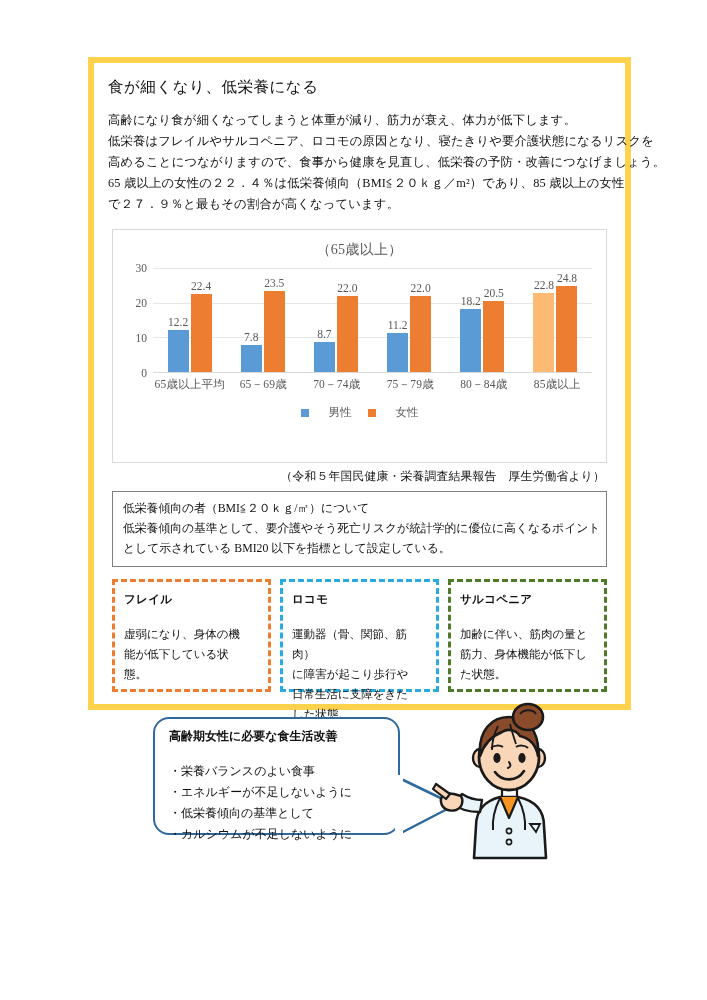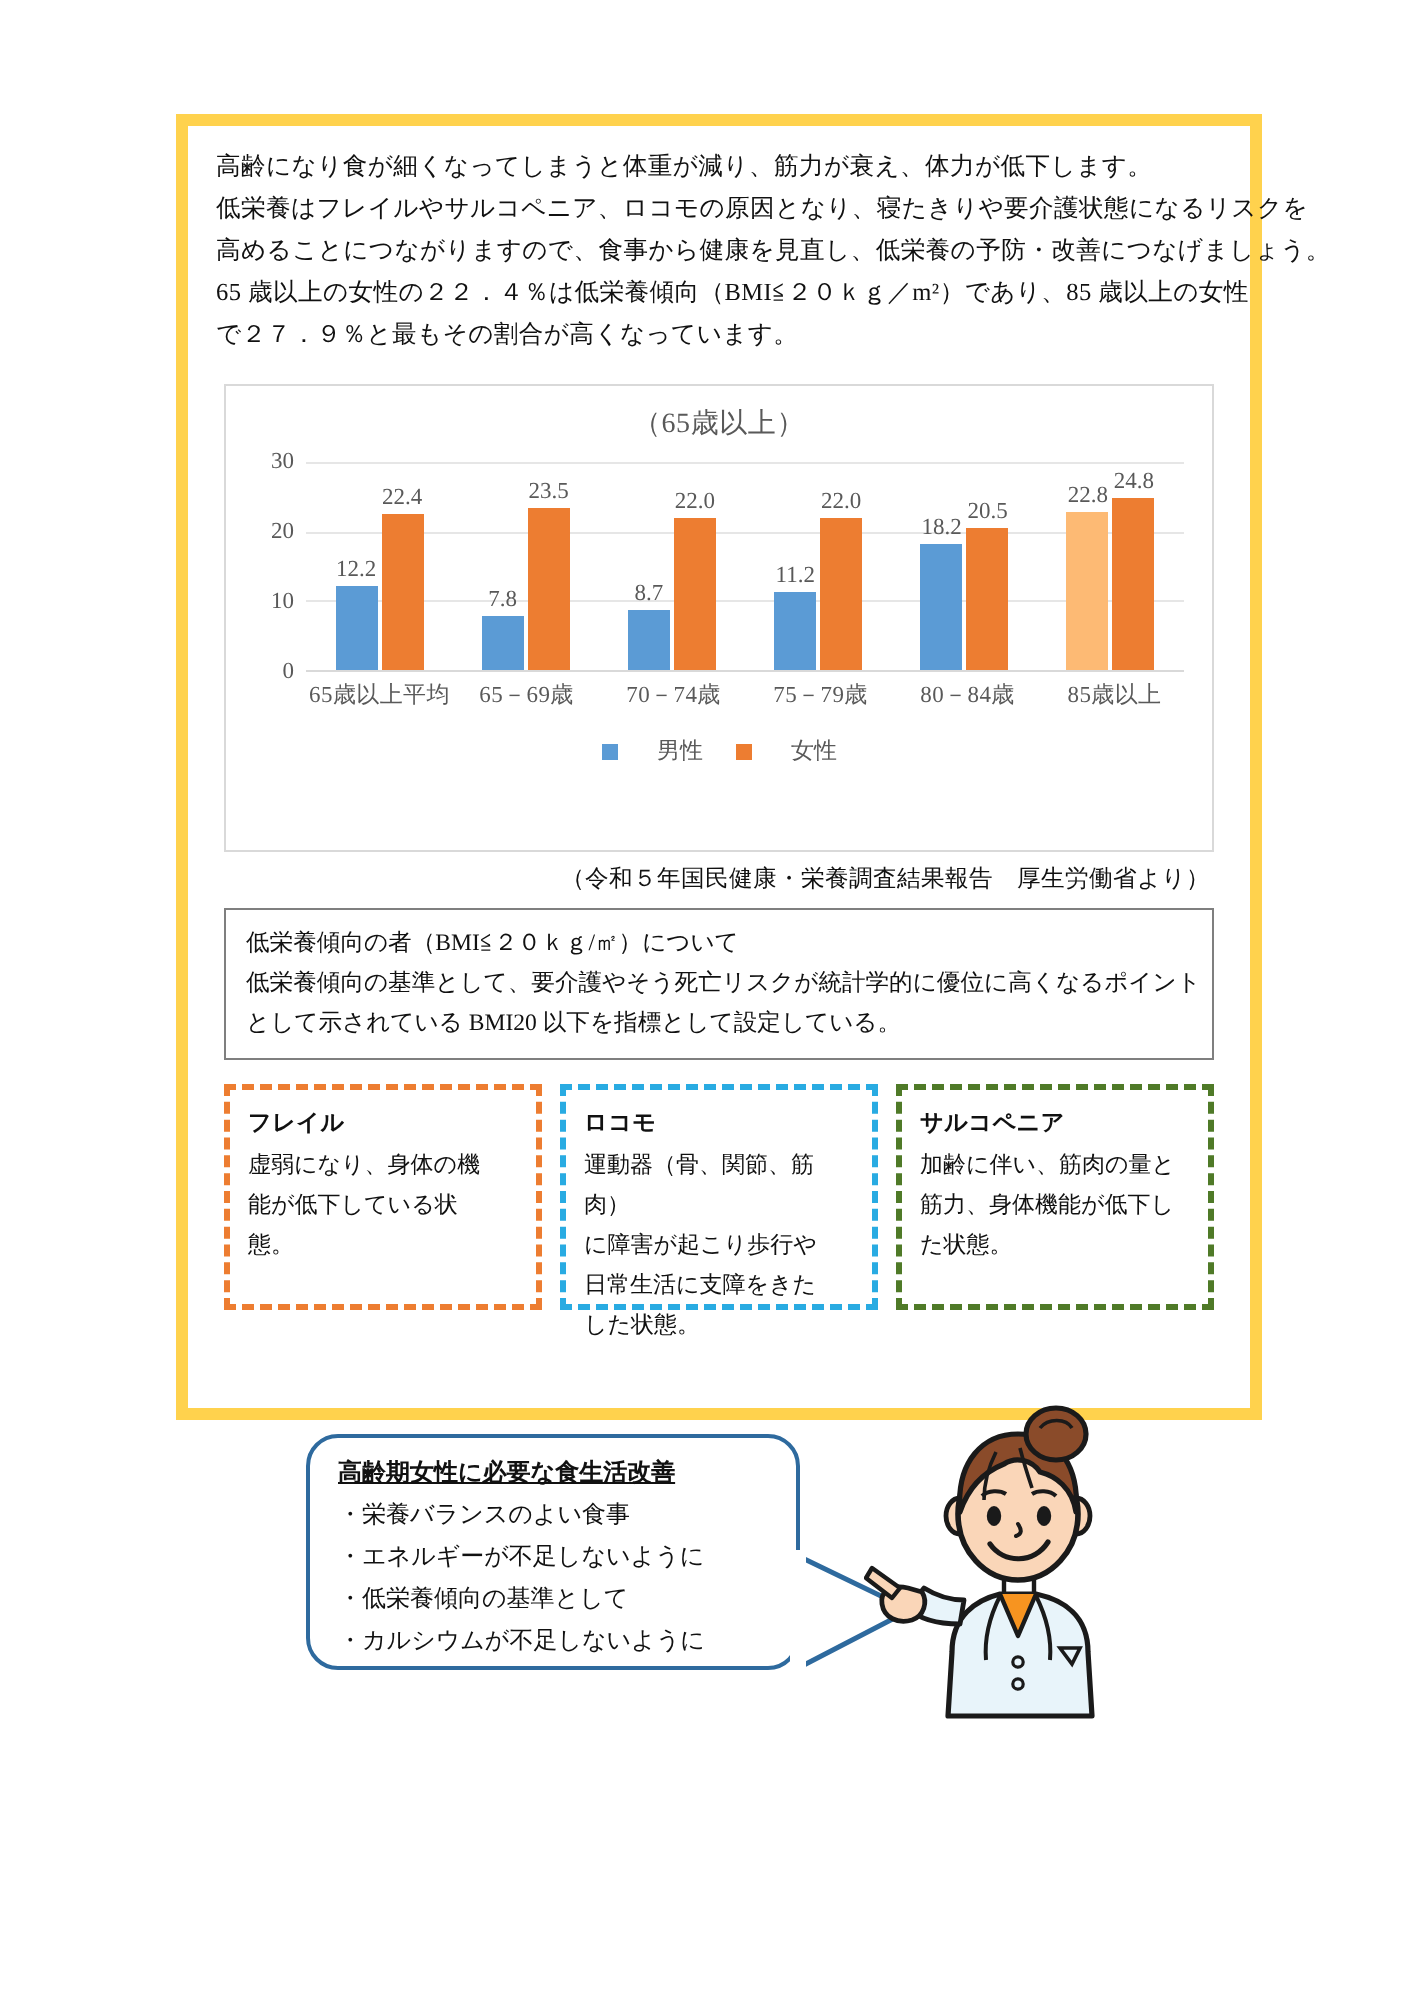--- a/index.html
+++ b/index.html
@@ -66,47 +66,48 @@
     font-size:11.8px;line-height:20px;box-sizing:border-box;
   }
   .defbox .line{display:block;white-space:nowrap;}
 
   
   .terms{display:flex;gap:9px;margin:12px 4px 0 4px;}
   .term{
     width:160px;height:113px;box-sizing:border-box;padding:7px 9px;
     font-size:11.5px;line-height:20px;
   }
-  .term .hd{font-weight:bold;display:block;margin-bottom:1px;letter-spacing:.3px;}
+  .term .hd{font-weight:bold;display:block;margin-bottom:15px;letter-spacing:.3px;}
   .term .tx{display:block;}
   .term.frail{border:3px dashed #ED7D31;}
   .term.loco{border:3px dashed #29ABE2;}
   .term.sarco{border:3px dashed #4F7A28;}
 
   
   .bubble{
     position:absolute;left:153px;top:717px;width:247px;height:118px;
     border:2.5px solid #2E6A9E;border-radius:16px;background:#fff;
     box-sizing:border-box;padding:9px 10px 0 14px;
   }
   .bubble .hd{
-    font-size:12px;font-weight:bold;text-decoration:underline;display:block;margin-bottom:2px;
+    font-size:12px;font-weight:bold;display:block;margin-bottom:16px;
   }
   .bubble .li{font-size:12px;line-height:21px;display:block;white-space:nowrap;}
   .tail{position:absolute;left:395px;top:775px;width:70px;height:62px;}
 
   
   .person{position:absolute;left:432px;top:700px;width:150px;height:175px;}
 </style>
 </head>
 <body>
 
 <div class="yellow-frame">
   <div class="frame-inner">
 
+    <h1 class="page-title">食が細くなり、低栄養になる</h1>
 
     <p class="body-par">
       <span class="line">高齢になり食が細くなってしまうと体重が減り、筋力が衰え、体力が低下します。</span>
       <span class="line">低栄養はフレイルやサルコペニア、ロコモの原因となり、寝たきりや要介護状態になるリスクを</span>
       <span class="line">高めることにつながりますので、食事から健康を見直し、低栄養の予防・改善につなげましょう。</span>
       <span class="line">65 歳以上の女性の２２．４％は低栄養傾向（BMI≦２０ｋｇ／m²）であり、85 歳以上の女性</span>
       <span class="line">で２７．９％と最もその割合が高くなっています。</span>
     </p>
 
     <div class="chart-card">

